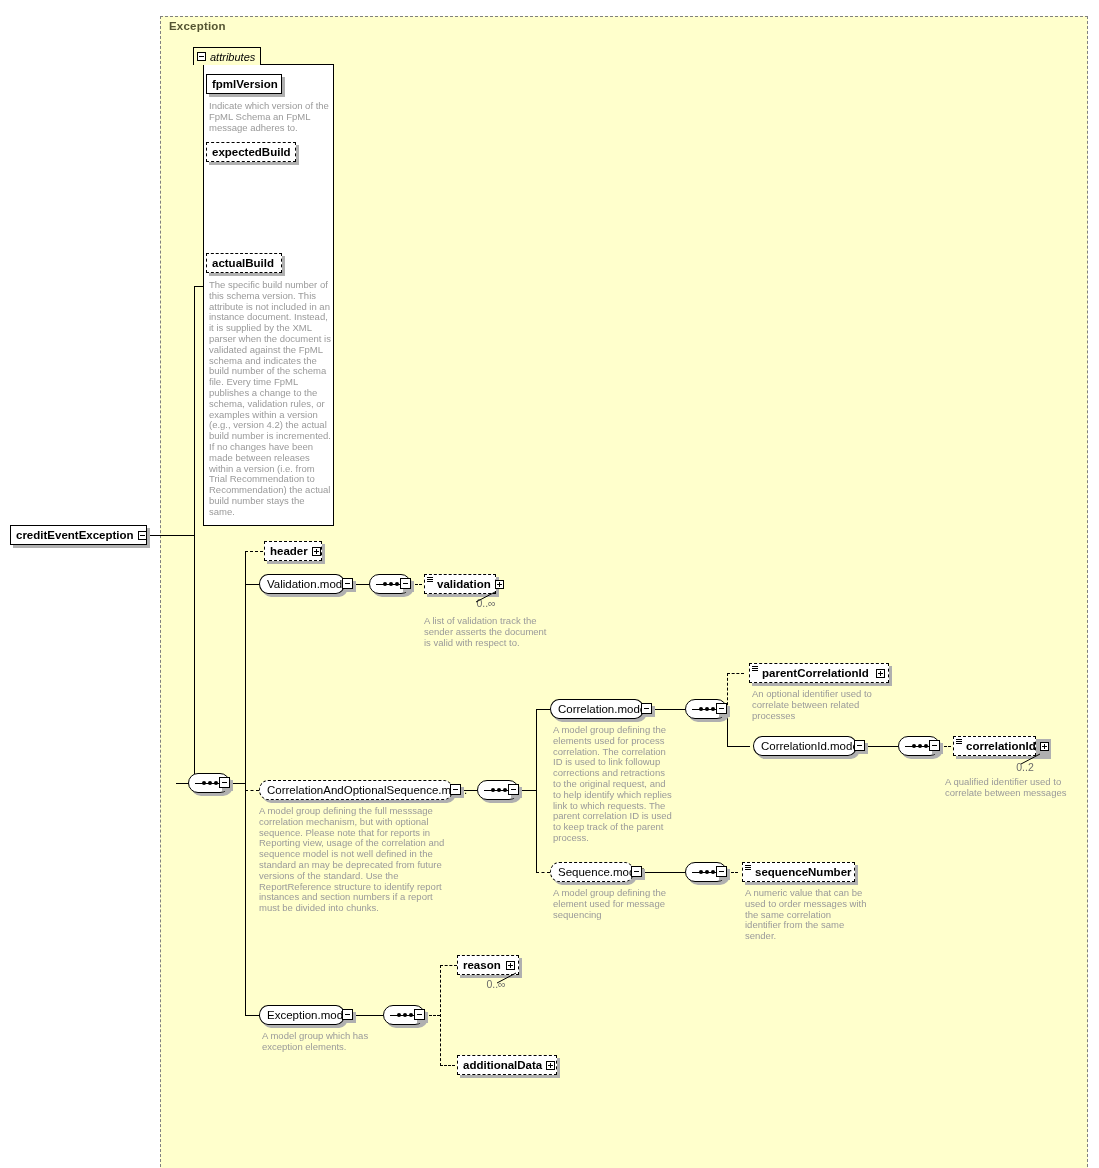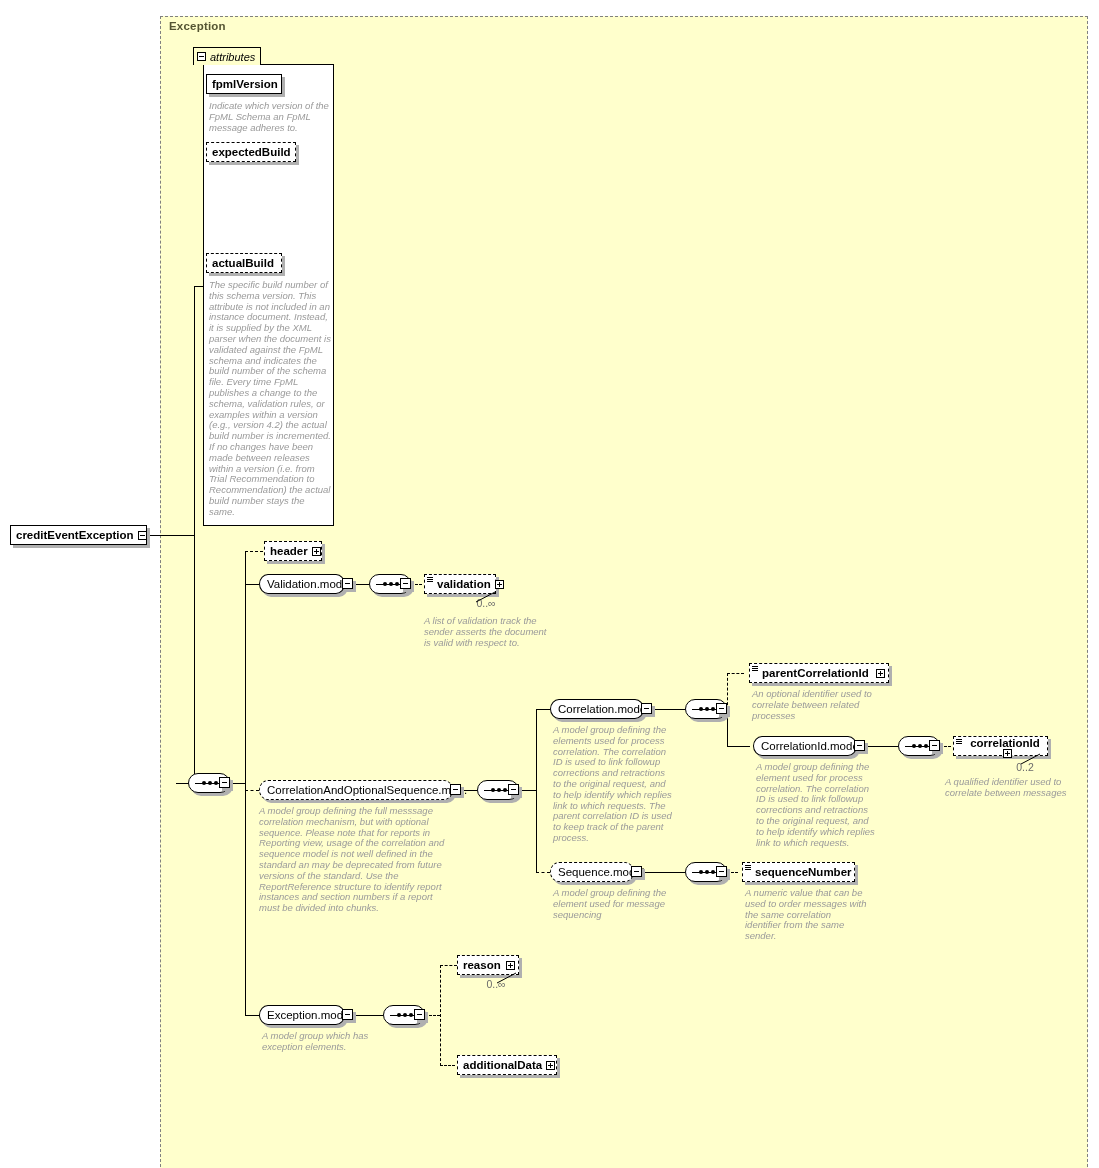--- a/index.html
+++ b/index.html
@@ -115,21 +115,20 @@
   .dlnh{height:0;border-top:1px dashed #000;}
   .dlnv{width:0;border-left:1px dashed #000;}
 
   
   .anno{
     position:absolute;
     font-size:9.5px;
     line-height:10.8px;
     color:#9a9a9a;
     z-index:3;
-    font-style:italic;
   }
   .card{
     position:absolute;
     font-size:10.5px;
     color:#6b6b6b;
     z-index:3;
     white-space:nowrap;
   }
   .occ-arc{position:absolute;z-index:6;}
 </style>
@@ -290,36 +289,35 @@
     <span class="pm plus"></span>
   </div>
   <div class="anno" style="left:752px;top:681px;width:122px;">An optional identifier used to correlate between related processes</div>
 
   <div class="node-shadow grp-shadow" style="left:756px;top:731px;width:104px;height:20px;"></div>
   <div class="node grp solid" style="left:753px;top:728px;width:104px;">
     <span class="nlabel">CorrelationId.model</span>
   </div>
   <div class="seq-pm-shadow" style="left:857px;top:735px;width:11px;height:11px;"></div>
   <div class="seq-pm" style="left:854px;top:732px;"></div>
-  <div class="anno" style="left:756px;top:754px;width:122px;">A model group defining the element used for process correlation. The correlation ID is used to link followup corrections and retractions to the original request, and to help identify which replies link to which requests.</div>
   <div class="ln lnh" style="left:865px;top:738px;width:33px;"></div>
 
   <div class="seq-shadow" style="left:901px;top:731px;width:42px;height:20px;"></div>
   <div class="seq" style="left:898px;top:728px;">
     <div class="bar"></div>
     <div class="dot" style="left:13px;"></div>
     <div class="dot" style="left:19px;"></div>
     <div class="dot" style="left:25px;"></div>
   </div>
   <div class="seq-pm-shadow" style="left:932px;top:735px;width:11px;height:11px;"></div>
   <div class="seq-pm" style="left:929px;top:732px;"></div>
   <div class="dln dlnh" style="left:940px;top:738px;width:11px;"></div>
 
   <div class="node-shadow" style="left:956px;top:731px;width:95px;height:20px;"></div>
-  <div class="node dashed hastick" style="left:953px;top:728px;width:95px;justify-content:space-between;flex-direction:column;">
+  <div class="node dashed hastick" style="left:953px;top:728px;width:83px;justify-content:space-between;">
     <span class="tick">
         <i></i>
         <i></i>
         <i></i>
       </span>
     <span class="nlabel">correlationId</span>
     <span class="pm plus"></span>
   </div>
   <svg class="occ-arc" style="left:1020px;top:745px;" width="22" height="12" viewBox="0 0 22 12">
     <path d="M1 11 L20 1" stroke="#000" fill="none" stroke-width="1"></path>

